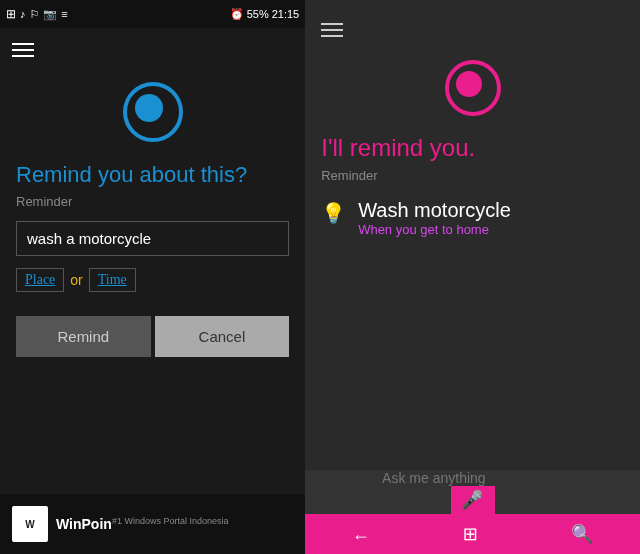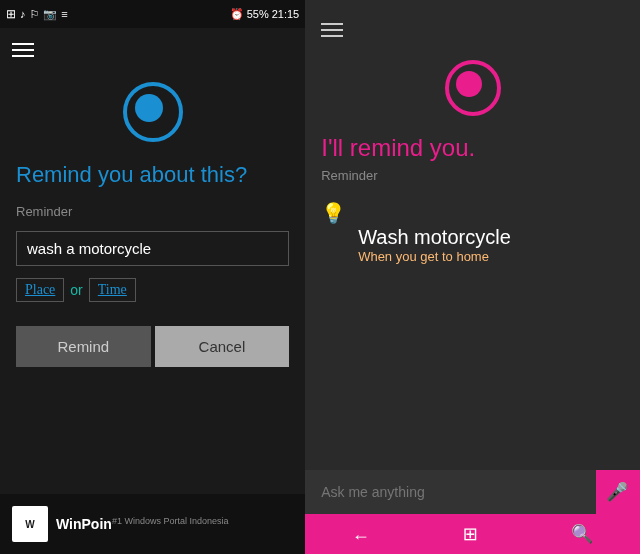--- a/index.html
+++ b/index.html
@@ -82,21 +82,21 @@
       width: 28px; height: 28px;
       border-radius: 50%;
       background: #1a8fd1;
     }
 
     .remind-title {
       color: #1a8fd1;
       font-size: 22px;
       font-weight: 300;
       padding: 0 16px;
-      margin-bottom: 16px;
+      margin-bottom: 6px;
     }
     .remind-subtitle {
       color: #888;
       font-size: 13px;
       padding: 0 16px;
       margin-bottom: 12px;
     }
 
     .reminder-input-box {
       margin: 0 16px 12px;
@@ -118,21 +118,21 @@
       border: 1.5px solid #555;
       background: transparent;
       color: #1a8fd1;
       font-size: 14px;
       padding: 3px 8px;
       cursor: pointer;
       text-decoration: underline;
       font-family: Liberation Serif, serif;
     }
     .or-text {
-      color: #14b8a6;
+      color: #eab308;
       font-size: 14px;
     }
 
     .action-btns {
       display: flex;
       gap: 0;
       padding: 0 16px;
       border-radius: 16px;
     }
     .remind-btn {
@@ -273,36 +273,36 @@
     .bulb-icon {
       color: #e91e8c;
       font-size: 20px;
       margin-top: 2px;
     }
     .reminder-details {}
     .reminder-task {
       color: #fff;
       font-size: 20px;
       font-weight: 400;
-      margin-top: 27px;
     }
     .reminder-condition {
-      color: #fdba74;
+      color: #d946ef;
       font-size: 13px;
     }
 
     .right-bottom-bar {
       position: absolute;
       bottom: 40px;
       left: 0;
       right: 0;
       height: 44px;
       background: #333;
       display: flex;
       align-items: center;
+      flex-direction: column;
     }
     .ask-me-input {
       flex: 1;
       background: transparent;
       border: none;
       color: #888;
       font-size: 14px;
       padding: 0 16px;
       outline: none;
     }

